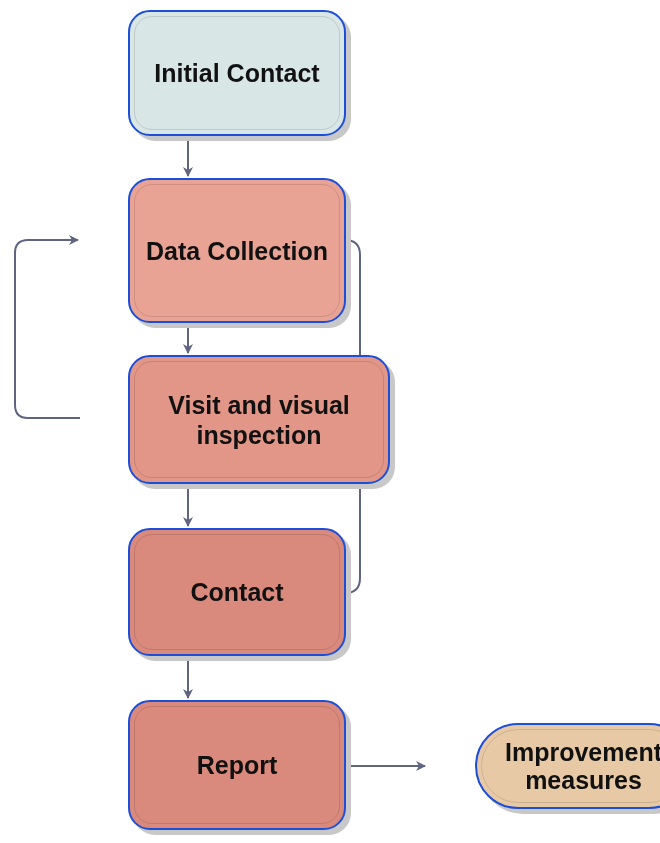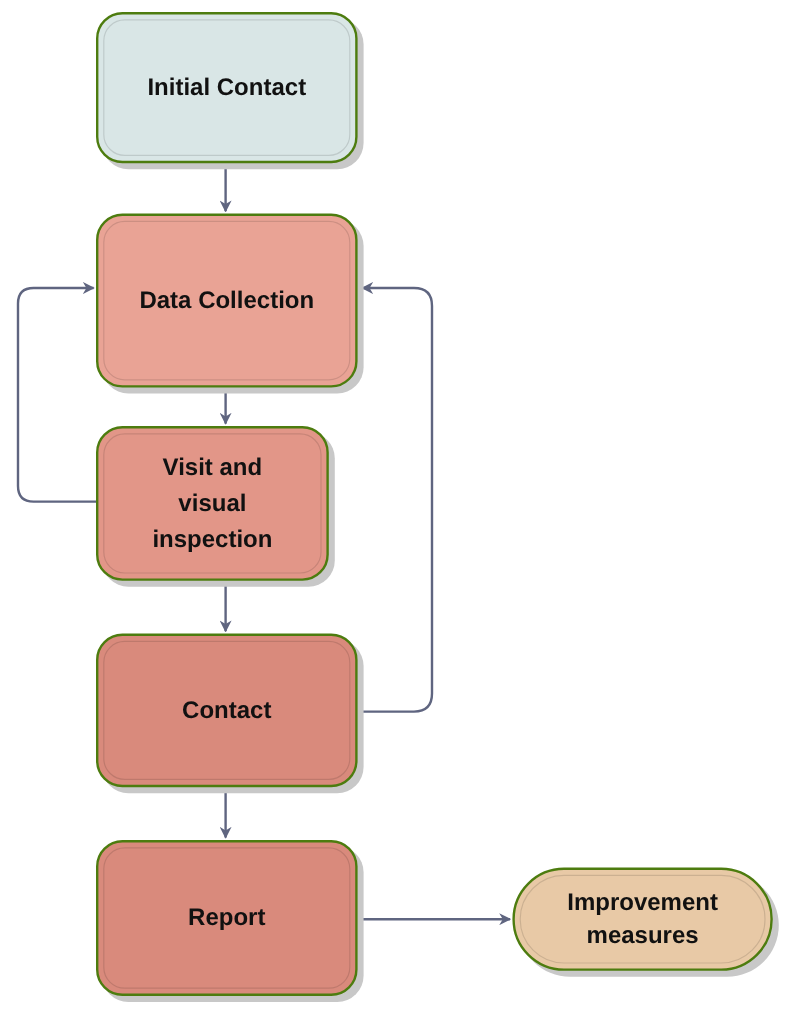--- a/index.html
+++ b/index.html
@@ -1,21 +1,21 @@
 <!DOCTYPE html>
 <html><head>
 <meta charset="utf-8">
 <style>
   html,body{margin:0;padding:0;background:#ffffff;}
   body{width:660px;height:843px;position:relative;overflow:hidden;font-family:"Liberation Sans",sans-serif;}
   svg.conn{position:absolute;left:0;top:0;width:660px;height:843px;}
-  .node{position:absolute;box-sizing:border-box;border:2px solid #4d7c0f;border-radius:22px;
+  .node{position:absolute;box-sizing:border-box;border:2px solid #1d4ed8;border-radius:22px;
         display:flex;align-items:center;justify-content:center;text-align:center;
-        font-weight:bold;font-size:20px;line-height:30px;color:#111;
-        box-shadow:5px 5px 0 #c8c8c8;}
+        font-weight:bold;font-size:25px;line-height:30px;color:#111;
+        box-shadow:5px 5px 0 #c8c8c8;margin-left:48px;}
   .node::after{content:"";position:absolute;left:4px;top:4px;right:4px;bottom:4px;border-radius:18px;border:1px solid rgba(0,0,0,0.12);pointer-events:none;}
   .n-blue{background:#d9e6e6;}
   .n-red1{background:#e9a395;}
   .n-red2{background:#e29688;}
   .n-red3{background:#d98a7c;}
   .n-tan{background:#e8c9a6;border-radius:48px;}
   .n-tan::after{border-radius:44px;}
 </style>
 </head>
 <body>
@@ -38,21 +38,21 @@
 </svg>
 
 <div class="node n-blue" style="left:80px;top:10px;width:218px;height:126px;">
   <span>Initial Contact</span>
 </div>
 
 <div class="node n-red1" style="left:80px;top:178px;width:218px;height:145px;">
   <span>Data Collection</span>
 </div>
 
-<div class="node n-red2" style="left:80px;top:355px;width:194px;height:129px;padding:0 30px;">
+<div class="node n-red2" style="left:80px;top:355px;width:262px;height:129px;padding:0 30px;">
   <span>Visit and visual inspection</span>
 </div>
 
 <div class="node n-red3" style="left:80px;top:528px;width:218px;height:128px;">
   <span>Contact</span>
 </div>
 
 <div class="node n-red3" style="left:80px;top:700px;width:218px;height:130px;">
   <span>Report</span>
 </div>

